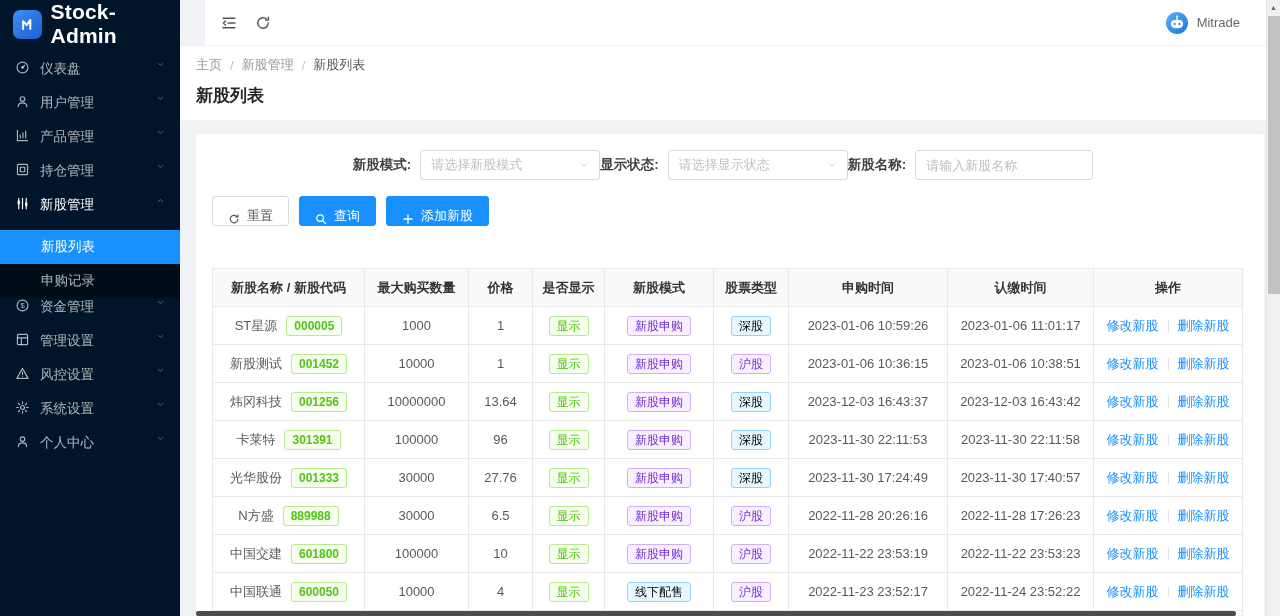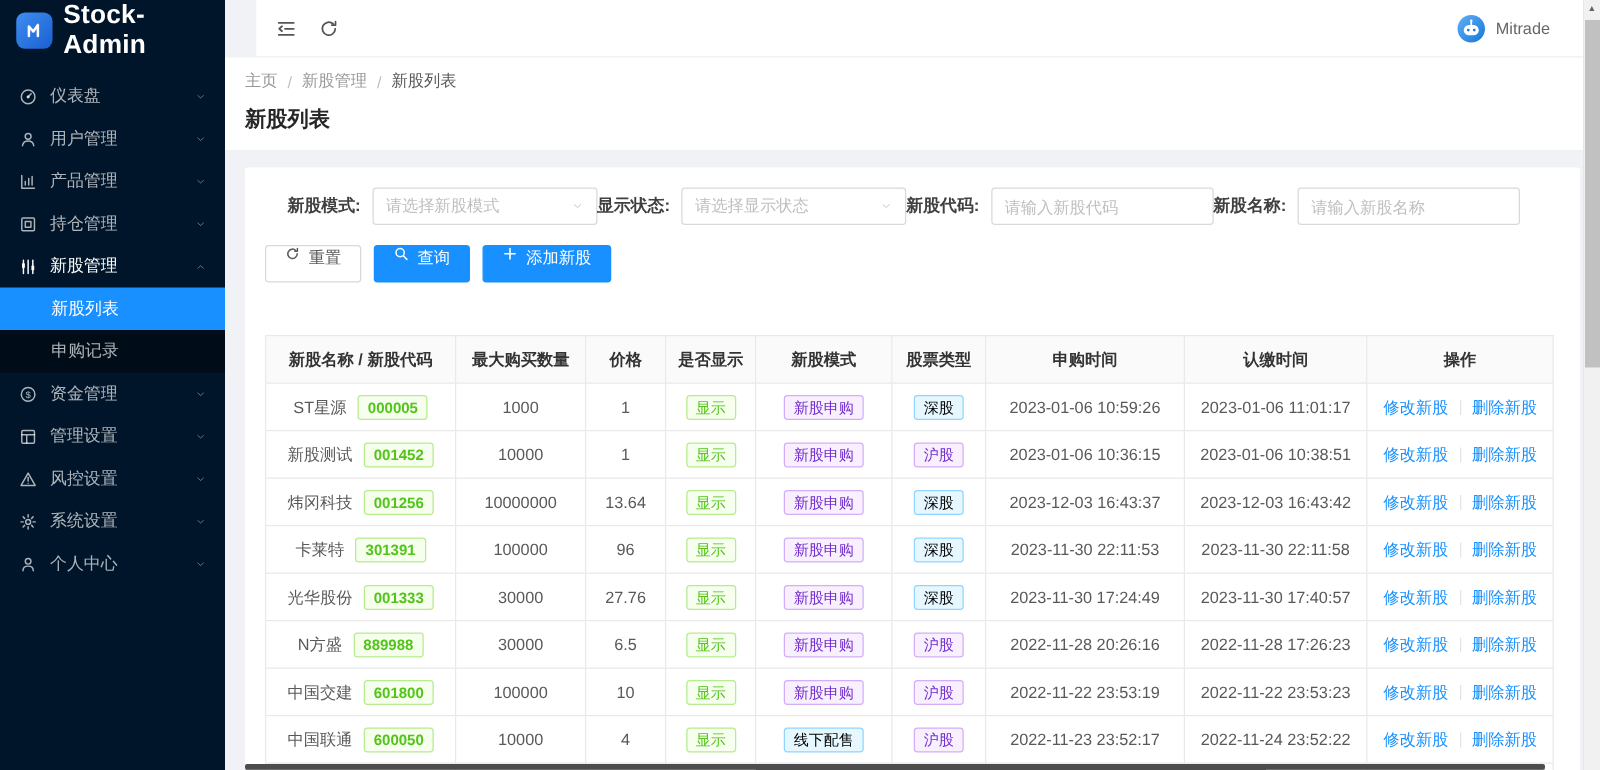--- a/index.html
+++ b/index.html
@@ -12,21 +12,21 @@
   .icn { display:inline-flex; align-items:center; justify-content:center; flex:none; }
   .icn svg { width:100%; height:100%; display:block; }
 
   
   .sidebar { width:180px; min-width:180px; background:#001529; color:rgba(255,255,255,.68); display:flex; flex-direction:column; }
   .logo-row { height:48px; display:flex; align-items:center; padding-left:13px; gap:9px; }
   .logo-badge { width:29px; height:29px; border-radius:7px; background:linear-gradient(135deg,#3f8ef2,#1a5fd0); display:flex; align-items:center; justify-content:center; }
   .logo-badge svg { width:21px; height:21px; }
   .logo-text { color:#fff; font-weight:bold; font-size:21px; letter-spacing:.2px; }
   .menu { flex:1; padding-top:12px; }
-  .menu-item { height:34px; display:flex; align-items:center; padding:0 15px; gap:10px; font-size:13.5px; cursor:pointer; }
+  .menu-item { height:34px; display:flex; padding:0 15px; gap:10px; font-size:13.5px; cursor:pointer; }
   .menu-item .mi-label { flex:1; white-space:nowrap; }
   .menu-item .chev { width:9px; height:9px; color:rgba(255,255,255,.45); }
   .menu-item .mi-icn { width:15px; height:15px; color:rgba(255,255,255,.68); }
   .menu-item.expanded { color:#fff; }
   .menu-item.expanded .mi-icn { color:#fff; }
   .menu-item.expanded .chev { transform:rotate(180deg); }
   .submenu { background:#000c17; }
   .submenu-item { height:34px; line-height:34px; padding-left:41px; font-size:13.5px; cursor:pointer; color:rgba(255,255,255,.68); }
   .submenu-item.active { background:#1890ff; color:#fff; }
 
@@ -52,21 +52,21 @@
   .filter-group { display:flex; align-items:center; }
   .f-label { font-size:13.5px; color:#404040; font-weight:600; margin-right:9px; white-space:nowrap; }
   .sel { width:180px; height:30px; border:1px solid #d9d9d9; border-radius:3px; background:#fff; display:flex; align-items:center; padding:0 10px; cursor:pointer; }
   .sel .ph { flex:1; color:#bfbfbf; font-size:13px; white-space:nowrap; overflow:hidden; }
   .sel .chev { width:10px; height:10px; color:#c4c4c4; }
   .txt { width:178px; height:30px; border:1px solid #d9d9d9; border-radius:3px; padding:0 10px; font-size:13px; color:#595959; font-family:inherit; outline:none; }
   .txt::placeholder { color:#bfbfbf; }
 
   
   .btn-row { margin-top:16px; display:flex; gap:10px; }
-  .btn { height:30px; padding:0 15px; border-radius:3px; font-size:13px; display:inline-flex; align-items:flex-start; gap:7px; cursor:pointer; font-family:inherit; }
+  .btn { height:30px; padding:0 15px; border-radius:3px; font-size:13px; display:inline-flex; align-items:flex-end; gap:7px; cursor:pointer; font-family:inherit; }
   .btn .b-icn { width:12px; height:12px; }
   .btn-default { background:#fff; border:1px solid #d9d9d9; color:#595959; }
   .btn-primary { background:#1890ff; border:1px solid #1890ff; color:#fff; }
 
   
   .table-wrap { margin-top:42px; }
   table { border-collapse:collapse; table-layout:fixed; width:1022px; font-size:13px; color:#595959; }
   th,td { border:1px solid #e9e9e9; text-align:center; height:38px; padding:2px 6px; overflow:hidden; white-space:nowrap; }
   th { background:#fafafa; color:#333; font-weight:600; }
   td { background:#fff; }
@@ -314,24 +314,20 @@
             <div class="sel">
               <span class="ph">请选择显示状态</span>
               <span class="icn chev" style="width:10px;height:10px">
                 <svg viewBox="0 0 16 16" fill="none" stroke="currentColor" stroke-width="1.25" stroke-linecap="round" stroke-linejoin="round">
                   <path d="M4 6l4 3.6L12 6"></path>
                 </svg>
               </span>
             </div>
           </div>
           <div class="filter-group">
-            <span class="f-label">新股代码:</span>
-            <input class="txt" placeholder="请输入新股代码" style="">
-          </div>
-          <div class="filter-group">
             <span class="f-label">新股名称:</span>
             <input class="txt" placeholder="请输入新股名称" style="">
           </div>
         </div>
 
       <div class="btn-row">
         <button class="btn btn-default">
           <span class="icn b-icn">
             <svg viewBox="0 0 16 16" fill="none" stroke="currentColor" stroke-width="1.6" stroke-linecap="round" stroke-linejoin="round">
               <path d="M13 8A5 5 0 1 1 11.5 4.5"></path>

